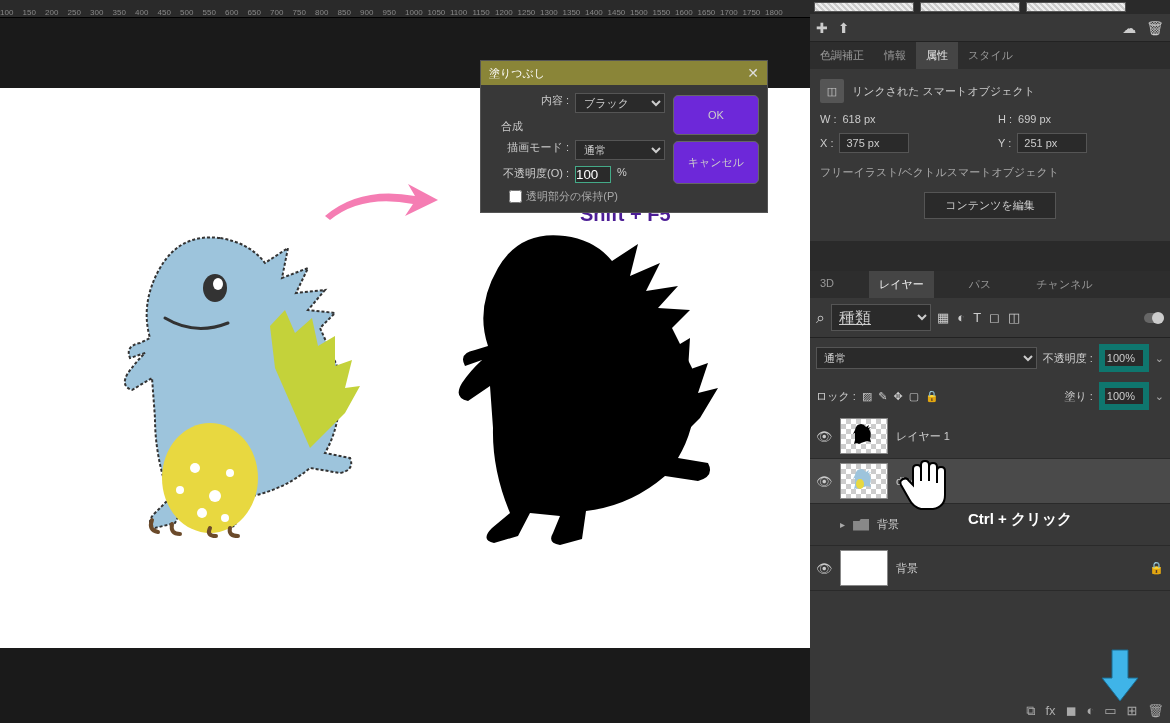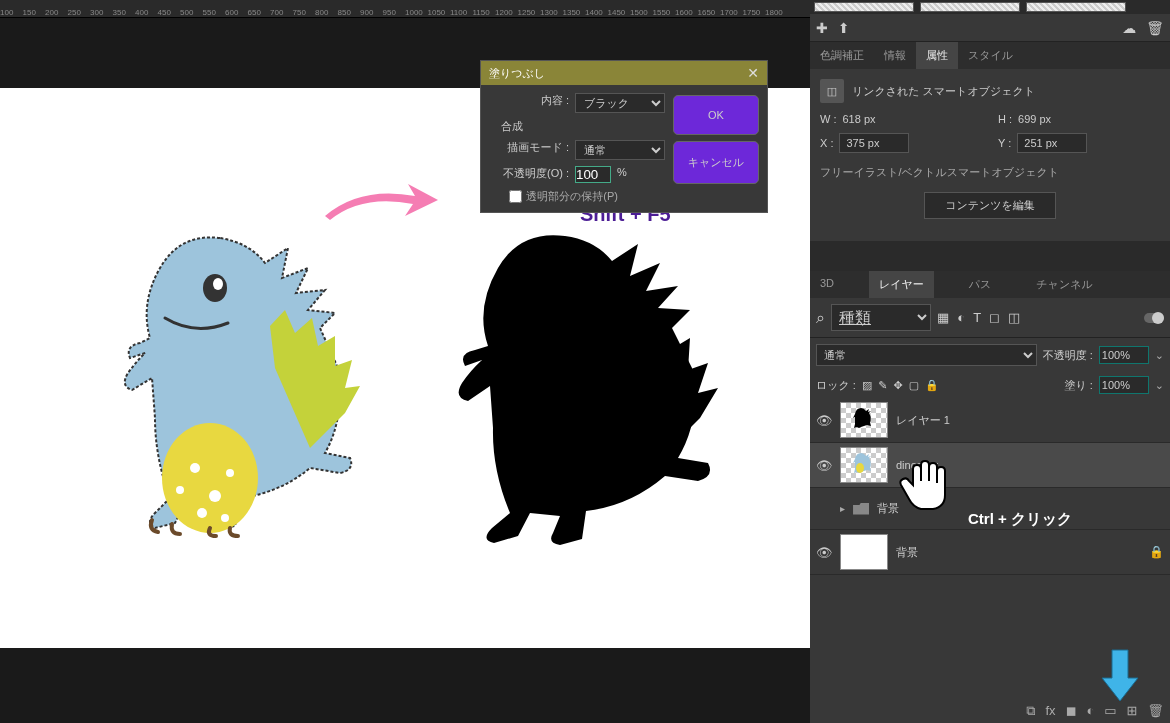--- a/index.html
+++ b/index.html
@@ -68,21 +68,21 @@
 .layers-tabs .tab { padding: 6px 10px; }
 .filter-row { display: flex; align-items: center; gap: 6px; padding: 6px; background: #383838; border-bottom: 1px solid #222; }
 .filter-row select { background: #2a2a2a; color: #ccc; border: 1px solid #555; padding: 3px; font-size: 16px; flex: 0 0 100px; text-decoration: underline; }
 .filter-icons { display: flex; gap: 8px; color: #ccc; font-size: 13px; }
 .filter-icons span { cursor: pointer; }
 .filter-toggle { margin-left: auto; width: 20px; height: 10px; background: #666; border-radius: 5px; position: relative; }
 .filter-toggle::after { content: ''; position: absolute; right: 0; top: -1px; width: 12px; height: 12px; background: #ccc; border-radius: 50%; }
 
 .blend-row { display: flex; align-items: center; gap: 6px; padding: 6px; font-size: 11px; }
 .blend-row select { background: #2a2a2a; color: #ccc; border: 1px solid #555; padding: 3px; font-size: 11px; flex: 1; }
-.pct-input { width: 50px; background: #2a2a2a; color: #ccc; border: 1px solid #0f766e; padding: 2px; font-size: 11px; }
+.pct-input { width: 50px; background: #2a2a2a; color: #ccc; border: 6px solid #0f766e; padding: 2px; font-size: 11px; }
 
 .lock-row { display: flex; align-items: center; gap: 6px; padding: 4px 6px; font-size: 11px; }
 .lock-icons { display: flex; gap: 6px; color: #ccc; }
 
 .layers-list { background: #383838; }
 .layer-item { display: flex; align-items: center; gap: 8px; padding: 4px 6px; border-bottom: 1px solid #2a2a2a; font-size: 11px; min-height: 42px; position: relative; }
 .layer-item.selected { background: #4a4a4a; }
 .layer-eye { width: 16px; color: #ccc; font-size: 13px; }
 .layer-thumb { width: 48px; height: 36px; background: #fff; border: 1px solid #888; display: flex; align-items: center; justify-content: center; }
 .layer-thumb.checker { background: repeating-conic-gradient(#ccc 0 25%, #fff 0 50%) 0 0/10px 10px; }

